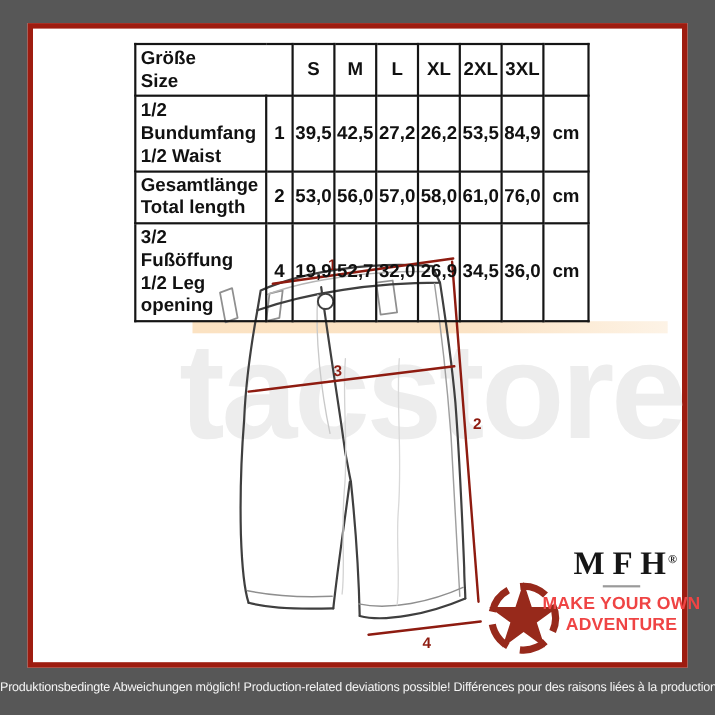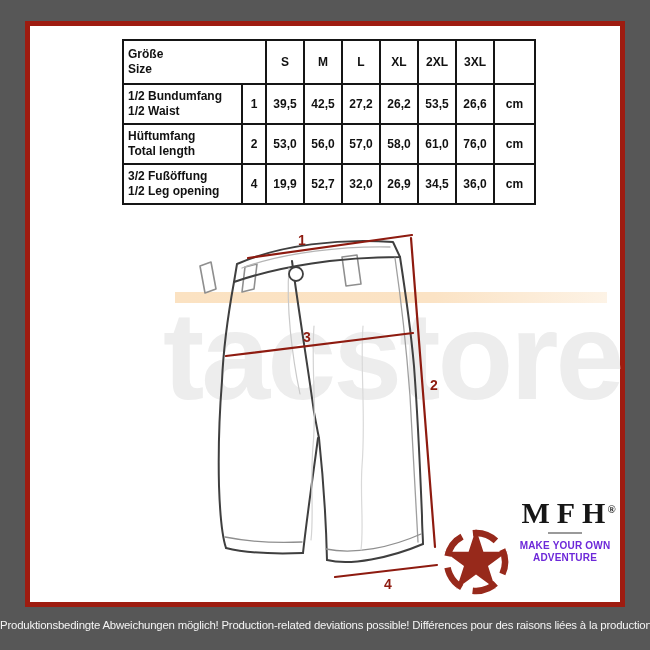--- a/index.html
+++ b/index.html
@@ -10,21 +10,21 @@
   }
   
   .content{
     position:absolute;left:25px;top:21px;width:590px;height:576px;
     background:#ffffff;border:5px solid #9e1c10;box-sizing:content-box;
   }
   
   .size-table{
     position:absolute;left:92px;top:13px;
     border-collapse:collapse;table-layout:fixed;
-    font-size:12px;font-weight:bold;color:#111;line-height:1.22;
+    font-size:17px;font-weight:bold;color:#111;line-height:1.22;
   }
   .size-table td{
     border:2px solid #151515;text-align:center;vertical-align:middle;padding:0;
     height:34px;
   }
   .size-table tr.hdr td{height:38px;}
   .size-table td.lbl{text-align:left;padding:2px 4px;}
   
   .wm-band{
     position:absolute;left:145px;top:266px;width:432px;height:11px;
@@ -41,21 +41,21 @@
   .brand{
     position:absolute;left:454px;top:472px;width:162px;text-align:center;color:#161616;
   }
   .brand-name{
     font-family:"Liberation Serif","DejaVu Serif",serif;
     font-size:30px;font-weight:bold;letter-spacing:7px;line-height:1;
     padding-left:7px;white-space:nowrap;
   }
   .brand-name sup{font-size:11px;letter-spacing:0;vertical-align:10px;margin-left:-5px;}
   .brand-divider{width:34px;height:2px;background:#9a9a9a;margin:4px auto 6px auto;}
-  .brand-tagline{font-size:10px;font-weight:bold;color:#6d28d9;line-height:1.2;letter-spacing:0.2px;}
+  .brand-tagline{font-size:16px;font-weight:bold;color:#ef4444;line-height:1.2;letter-spacing:0.2px;}
   
   .footer-bar{
     position:absolute;left:0;top:619px;width:650px;text-align:center;
     color:#f4f4f4;font-size:11.4px;letter-spacing:-0.2px;white-space:nowrap;
   }
 </style>
 </head>
 <body>
 
 <div class="content">
@@ -140,26 +140,26 @@
       <td class="lbl">
         <div>1/2 Bundumfang</div>
         <div>1/2 Waist</div>
       </td>
       <td>1</td>
       <td>39,5</td>
       <td>42,5</td>
       <td>27,2</td>
       <td>26,2</td>
       <td>53,5</td>
-      <td>26,6</td>
+      <td>84,9</td>
       <td>cm</td>
     </tr>
     <tr>
       <td class="lbl">
-        <div>Hüftumfang</div>
+        <div>Gesamtlänge</div>
         <div>Total length</div>
       </td>
       <td>2</td>
       <td>53,0</td>
       <td>56,0</td>
       <td>57,0</td>
       <td>58,0</td>
       <td>61,0</td>
       <td>76,0</td>
       <td>cm</td>

